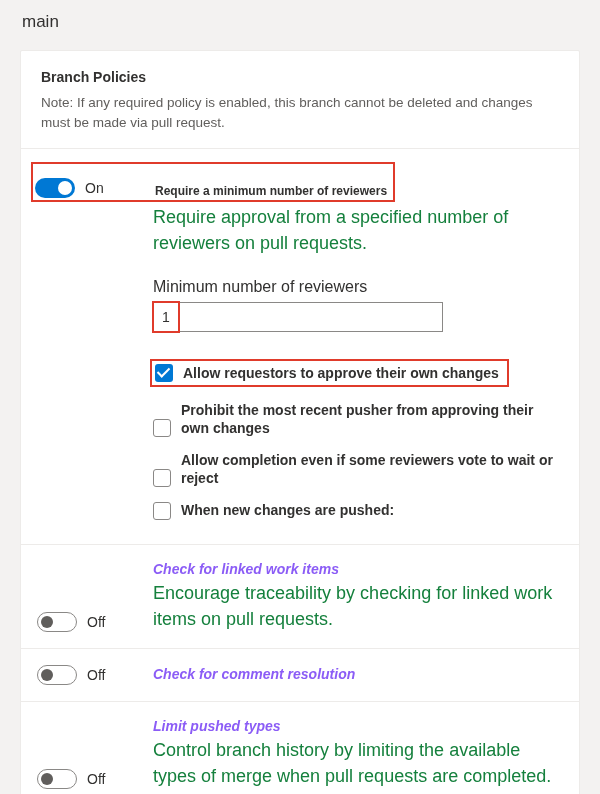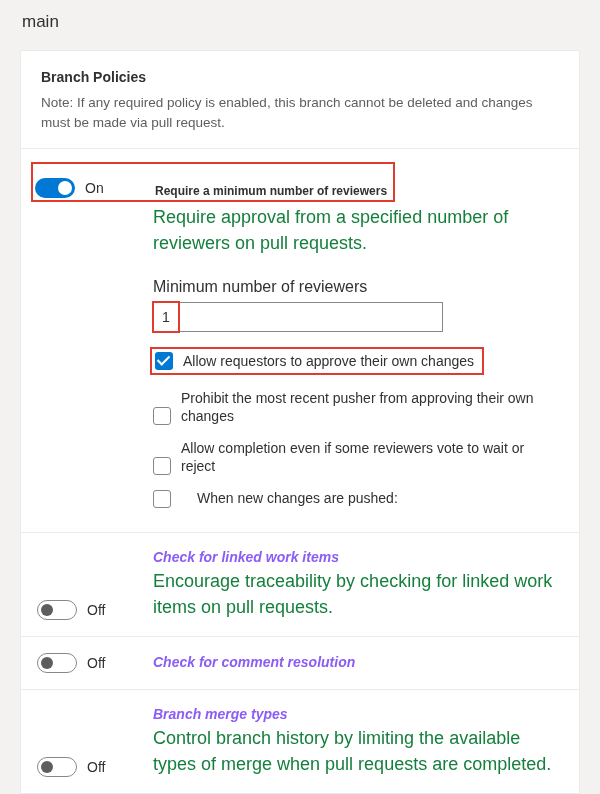--- a/index.html
+++ b/index.html
@@ -140,31 +140,32 @@
       border: 2px solid #e03b2b;
       width: 28px;
       height: 32px;
       top: -1px;
       left: -1px;
       pointer-events: none;
     }
     .input-wrap { position: relative; display: inline-block; }
     .check-list {
       margin-left: 116px;
-      margin-top: 18px;
+      margin-top: 30px;
+      font-weight: bold;
     }
     .check-item {
       display: flex;
       align-items: flex-end;
       margin-bottom: 14px;
       font-size: 14px;
       color: #323130;
       line-height: 1.3;
     }
-    .check-item:last-child { margin-bottom: 8px; gap: 16px; }
+    .check-item:last-child { margin-bottom: 8px; }
     .checkbox {
       width: 18px;
       height: 18px;
       border-radius: 3px;
       flex-shrink: 0;
       margin-right: 10px;
       cursor: pointer;
       position: relative;
     }
     .cb-checked {
@@ -275,19 +276,19 @@
     </div>
   </div>
 
   <div class="policy">
     <div class="policy-row">
       <div class="toggle-area">
         <span class="toggle toggle-off"></span>
         <span class="toggle-label">Off</span>
       </div>
       <div class="policy-body">
-        <div class="policy-title">Branch merge types</div>
+        <div class="policy-title">Limit pushed types</div>
         <div class="policy-desc">Control branch history by limiting the available types of merge when pull requests are completed.</div>
       </div>
     </div>
   </div>
 
 </div>
 
 </body></html>

